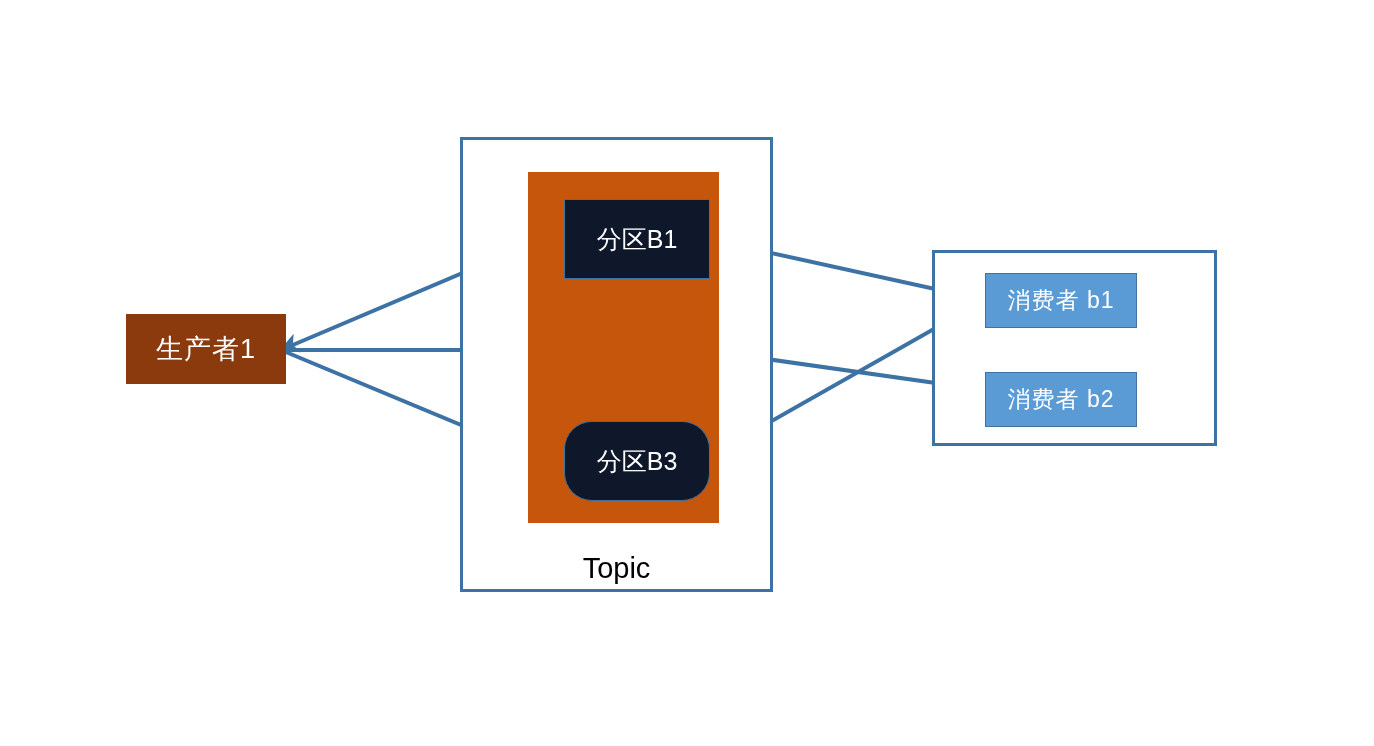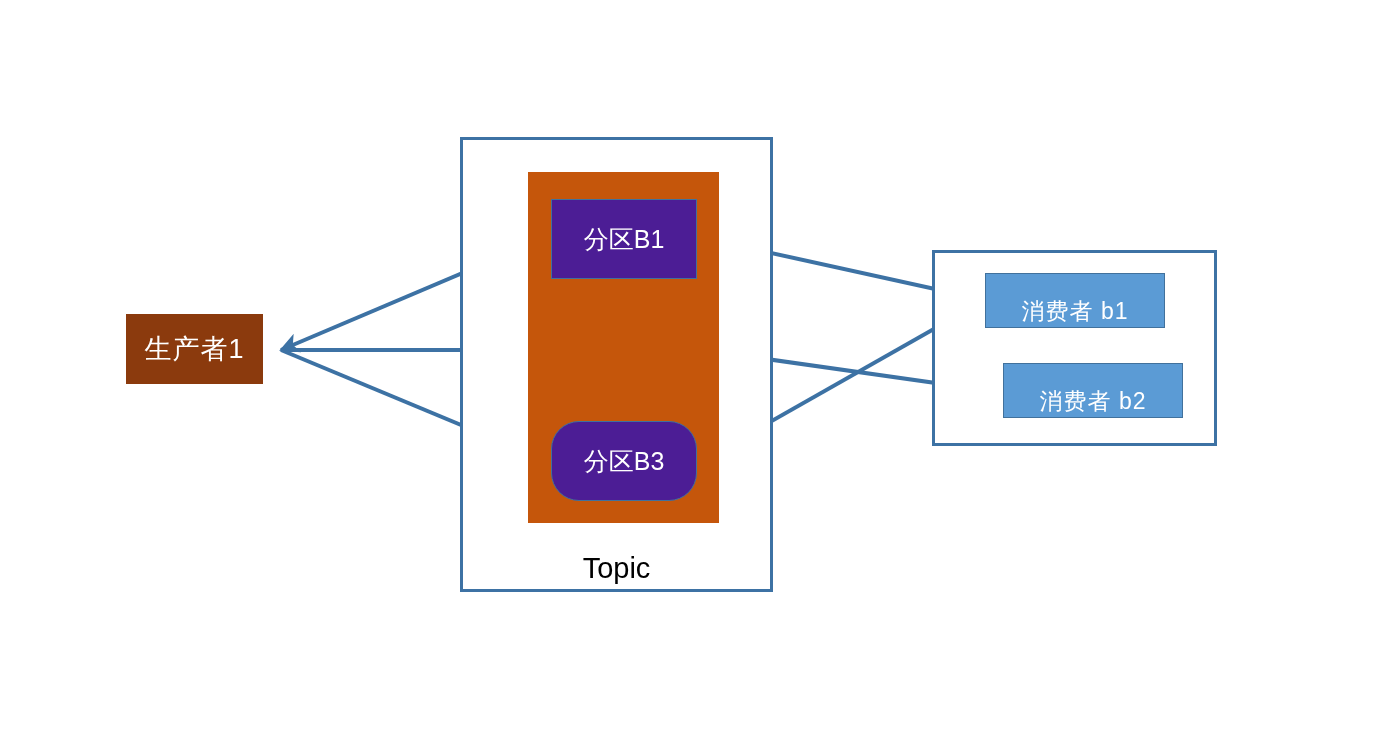--- a/index.html
+++ b/index.html
@@ -31,21 +31,21 @@
     display: flex;
     align-items: center;
     justify-content: center;
     text-align: center;
     white-space: nowrap;
   }
   
   #producer-box {
     left: 126px;
     top: 314px;
-    width: 137px;
+    width: 160px;
     height: 70px;
     background: #8B3A0D;
     color: #ffffff;
     font-size: 27px;
     letter-spacing: 1px;
     z-index: 3;
   }
   
   #topic-box {
     left: 460px;
@@ -71,54 +71,53 @@
     left: 528px;
     top: 172px;
     width: 191px;
     height: 351px;
     background: #C5560B;
     z-index: 2;
   }
   .partition {
     width: 146px;
     height: 80px;
-    left: 551px;
-    background: #4c1d95;
+    left: 564px;
+    background: #0f172a;
     border: 1px solid #41719C;
     color: #ffffff;
     font-size: 25px;
     z-index: 4;
   }
   #partition-b1 { top: 199px; }
   #partition-b2 { top: 310px; }
   #partition-b3 { top: 421px; border-radius: 28px; }
   
   #consumer-group-box {
     left: 932px;
     top: 250px;
     width: 285px;
     height: 196px;
     background: #ffffff;
     border: 3px solid #3D72A4;
     z-index: 1;
   }
   .consumer {
     left: 985px;
-    width: 180px;
+    width: 152px;
     height: 55px;
     background: #5B9BD5;
     border: 1px solid #41719C;
     color: #ffffff;
     font-size: 23px;
     letter-spacing: 1px;
     z-index: 4;
-    align-items: flex-end;
   }
   #consumer-b1 { top: 273px; }
-  #consumer-b2 { top: 363px; margin-left: 18px; }
+  #consumer-b2 { top: 372px; }
 </style>
 </head>
 <body>
 
 <div id="canvas">
 
   <svg id="wires" viewBox="0 0 1374 746" width="1374" height="746">
     <defs>
       <marker id="arrow-right" viewBox="0 0 10 10" refX="9" refY="5" markerWidth="5" markerHeight="5" orient="auto-start-reverse">
         <path d="M 0 0 L 10 5 L 0 10 L 2.6 5 z" fill="#3D72A4"></path>

